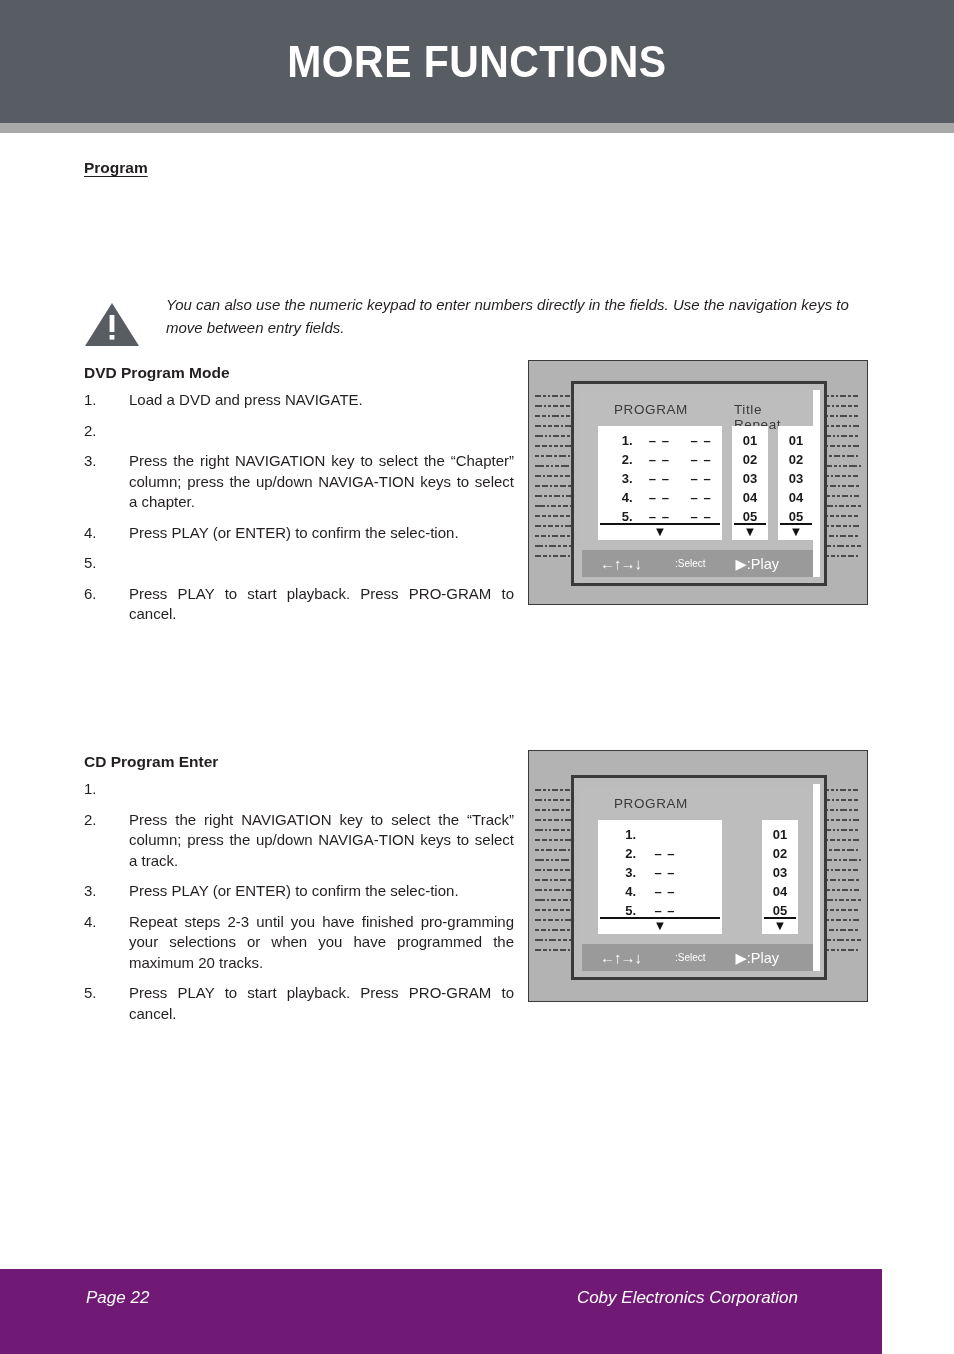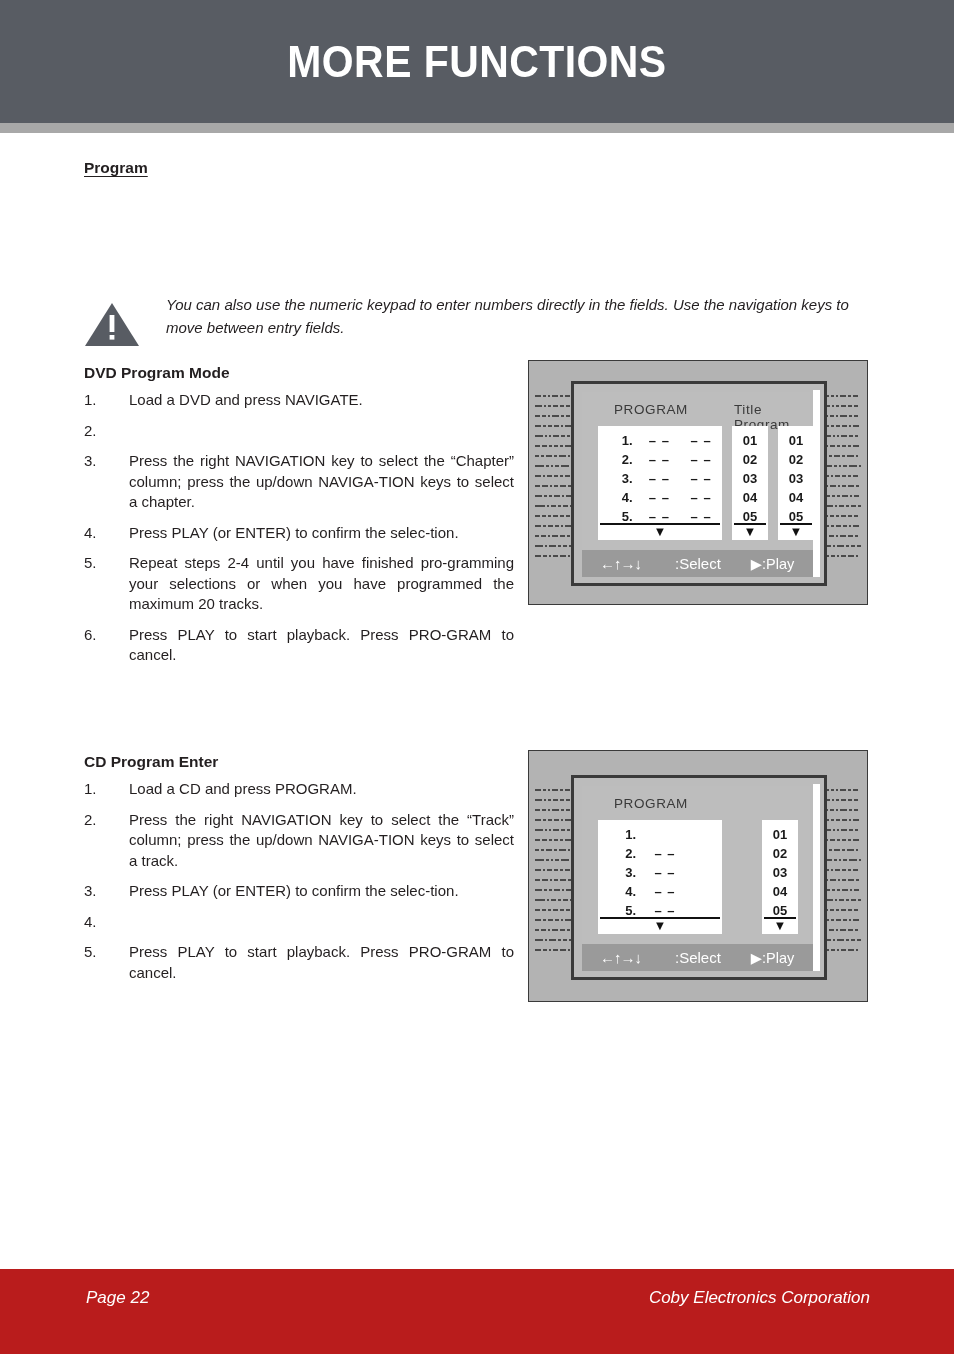--- a/index.html
+++ b/index.html
@@ -238,34 +238,34 @@
     align-items: center;
     color: #ffffff;
   }
   .mock-footbar .arrows {
     font-size: 15px;
     letter-spacing: -1px;
     font-weight: 700;
     color: #ffffff;
   }
   .mock-footbar .fb-select {
-    font-size: 15px;
+    font-size: 10px;
   }
   .mock-footbar .fb-play {
     font-size: 14.5px;
   }
 
   
   .page-footer {
     position: absolute;
     left: 0;
     top: 1269px;
-    width: 954px;
+    width: 882px;
     height: 85px;
-    background: #b91c1c;
+    background: #701a75;
   }
   .footer-left {
     position: absolute;
     left: 86px;
     top: 19px;
     font-size: 17px;
     font-style: italic;
     color: #ffffff;
   }
   .footer-right {
@@ -315,21 +315,20 @@
       <div class="proc-item">
         <div class="proc-num">3.</div>
         <div class="proc-body">Press the right NAVIGATION key to select the “Chapter” column; press the up/down NAVIGA-TION keys to select a chapter.</div>
       </div>
       <div class="proc-item">
         <div class="proc-num">4.</div>
         <div class="proc-body">Press PLAY (or ENTER) to confirm the selec-tion.</div>
       </div>
       <div class="proc-item">
         <div class="proc-num">5.</div>
-        <div class="proc-body">Repeat steps 2-4 until you have finished pro-gramming your selections or when you have programmed the maximum 20 tracks.</div>
       </div>
       <div class="proc-item">
         <div class="proc-num">6.</div>
         <div class="proc-body">Press PLAY to start playback. Press PRO-GRAM to cancel.</div>
       </div>
     </div>
 
   <div class="mock" style="left:528px; top:227px; width:340px; height:245px;">
 
     <div class="mock-hatch left">
@@ -606,21 +605,21 @@
           <i style="width: 5px;"></i>
           <i style="width: 6px;"></i>
           <i style="width: 2px;"></i>
         </div>
       </div>
 
     <div class="mock-screen" style="left:42px; top:20px; width:256px; height:205px;">
       <div class="mock-screen-inner">
 
         <div class="mock-label" style="left:32px; top:10px;">PROGRAM</div>
-        <div class="mock-label" style="left:152px; top:10px;">Title Program</div>
+        <div class="mock-label" style="left:152px; top:10px;">Title Repeat</div>
 
         <div class="list-panel" style="left:16px; top:34px; width:124px; height:114px;">
           <div class="list-rows" id="dvd-list-rows" style="top:5px;">
               <div class="list-row">
                 <span class="rn">1.</span>
                 <span class="fa">– –</span>
                 <span class="fb">– –</span>
               </div>
               <div class="list-row">
                 <span class="rn">2.</span>
@@ -679,32 +678,32 @@
       </div>
       <div class="mock-screen-scroll"></div>
     </div>
   </div>
 
   <div class="section-heading" style="left:84px; top:620px;">CD Program Enter</div>
 
   <div class="proc-list" id="cd-steps" style="left:84px; top:646px;">
       <div class="proc-item nojust">
         <div class="proc-num">1.</div>
-        <div class="proc-body">Load a CD and press PROGRAM.</div>
       </div>
       <div class="proc-item">
         <div class="proc-num">2.</div>
         <div class="proc-body">Press the right NAVIGATION key to select the “Track” column; press the up/down NAVIGA-TION keys to select a track.</div>
       </div>
       <div class="proc-item">
         <div class="proc-num">3.</div>
         <div class="proc-body">Press PLAY (or ENTER) to confirm the selec-tion.</div>
       </div>
       <div class="proc-item">
         <div class="proc-num">4.</div>
+        <div class="proc-body">Repeat steps 2-3 until you have finished pro-gramming your selections or when you have programmed the maximum 20 tracks.</div>
       </div>
       <div class="proc-item">
         <div class="proc-num">5.</div>
         <div class="proc-body">Press PLAY to start playback. Press PRO-GRAM to cancel.</div>
       </div>
     </div>
 
   <div class="mock" style="left:528px; top:617px; width:340px; height:252px;">
 
     <div class="mock-hatch left" style="top:34px;">

